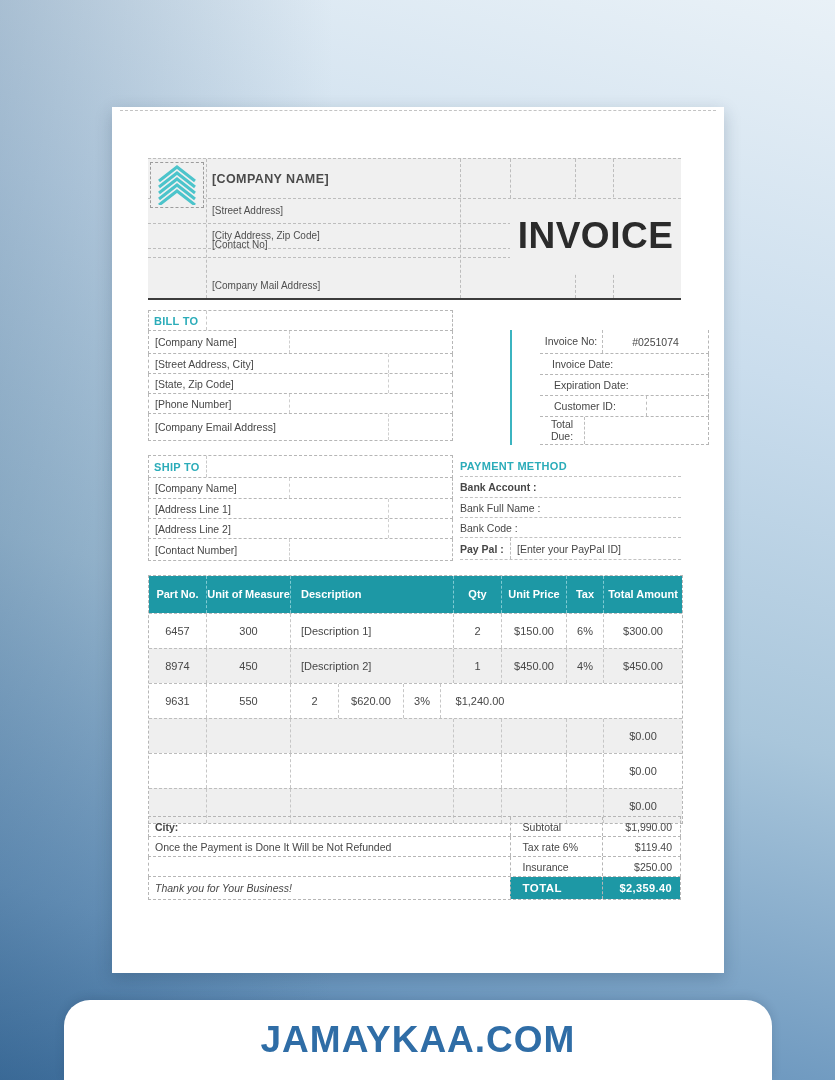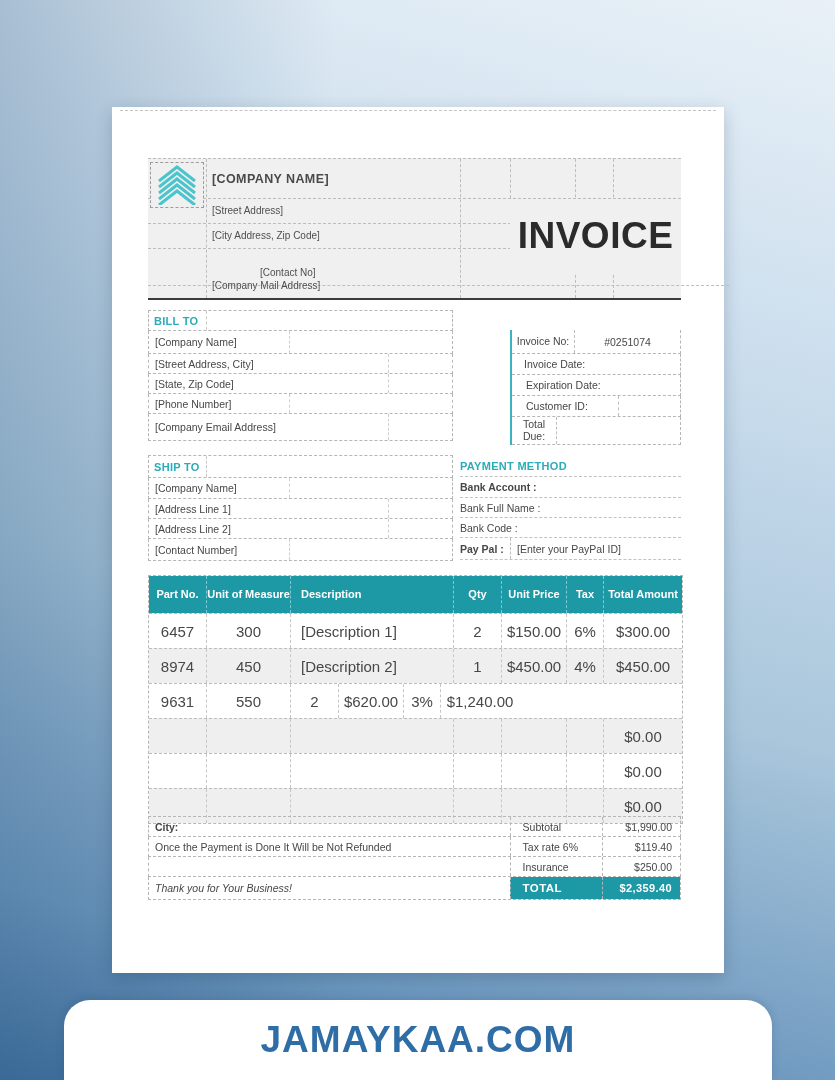--- a/index.html
+++ b/index.html
@@ -53,20 +53,21 @@
   }
   .sec-heading .hcell{width:58px;height:100%;border-right:1px dashed #c9c9c9;display:flex;align-items:center;padding-left:5px;box-sizing:border-box;white-space:nowrap;}
   .lrow{
     width:303px;border:1px dashed #b6b6b6;border-top:none;display:flex;align-items:center;
   }
   .lrow .c1{width:140px;padding-left:6px;box-sizing:border-box;}
   .lrow .c2{flex:1;height:100%;border-left:1px dashed #cfcfcf;}
   .inv-info{
     position:absolute;left:362px;top:20px;width:169px;
     border-left:2px solid #3bb4c0;
+    padding-left:28px;
   }
   .irow{display:flex;align-items:center;border-bottom:1px dashed #b6b6b6;border-right:1px dashed #b6b6b6;}
   .irow .ilab{box-sizing:border-box;}
   .irow .ival{flex:1;height:100%;display:flex;align-items:center;justify-content:center;}
   .vline-l{border-left:1px dashed #bdbdbd;}
 
   
   .ship{position:absolute;left:0;top:348px;}
   .payment{position:absolute;left:312px;top:348px;width:221px;}
   .prow{display:flex;align-items:center;border-bottom:1px dashed #c2c2c2;}
@@ -78,21 +79,21 @@
   .items{position:absolute;left:0;top:468px;width:533px;border:1px dashed #b6b6b6;}
   .thead{display:flex;background:#1d98a5;height:37px;}
   .thead .th{
     color:#ffffff;font-size:11px;font-weight:700;display:flex;align-items:center;justify-content:center;
     text-align:left;border-right:1px dashed #7fcbd3;box-sizing:border-box;line-height:1.15;
   }
   .thead .th:last-child{border-right:none;}
   .trow{display:flex;height:34px;border-top:1px dashed #bdbdbd;}
   .trow.alt{background:#efefef;}
   .trow .td{
-    font-size:15px;color:#474747;display:flex;align-items:center;justify-content:center;
+    font-size:11px;color:#474747;display:flex;align-items:center;justify-content:center;
     border-right:1px dashed #c6c6c6;box-sizing:border-box;
   }
   .trow .td:last-child{border-right:none;}
   .td.left{justify-content:flex-start;padding-left:10px;}
   .w0{width:58px;} .w1{width:84px;} .w2{width:163px;} .w3{width:48px;}
   .w4{width:65px;} .w5{width:37px;} .w6{width:78px;}
 
   
   .summary{position:absolute;left:0;top:709px;width:533px;}
   .srow{display:flex;border:1px dashed #b6b6b6;border-top:none;}
@@ -127,21 +128,21 @@
 
       <div class="h-row" style="top:0;height:39px;">
         <span class="company-name">[COMPANY NAME]</span>
       </div>
       <div class="h-row" style="top:39px;height:25px;">
         <span class="company-line">[Street Address]</span>
       </div>
       <div class="h-row" style="top:64px;height:25px;">
         <span class="company-line">[City Address, Zip Code]</span>
       </div>
-      <div class="h-row" style="top:101px;height:25px;padding-left:48px;">
+      <div class="h-row" style="top:73px;height:25px;">
         <span class="company-line">[Contact No]</span>
       </div>
       <div class="h-row" style="top:114px;height:25px;border-bottom:none;">
         <span class="company-line">[Company Mail Address]</span>
       </div>
 
       <div class="logo-box">
         <svg width="44" height="40" viewBox="0 0 44 40">
           <g fill="none" stroke="#4cc4cb" stroke-width="3">
             <path d="M4,16 L22,2 L40,16"></path>

